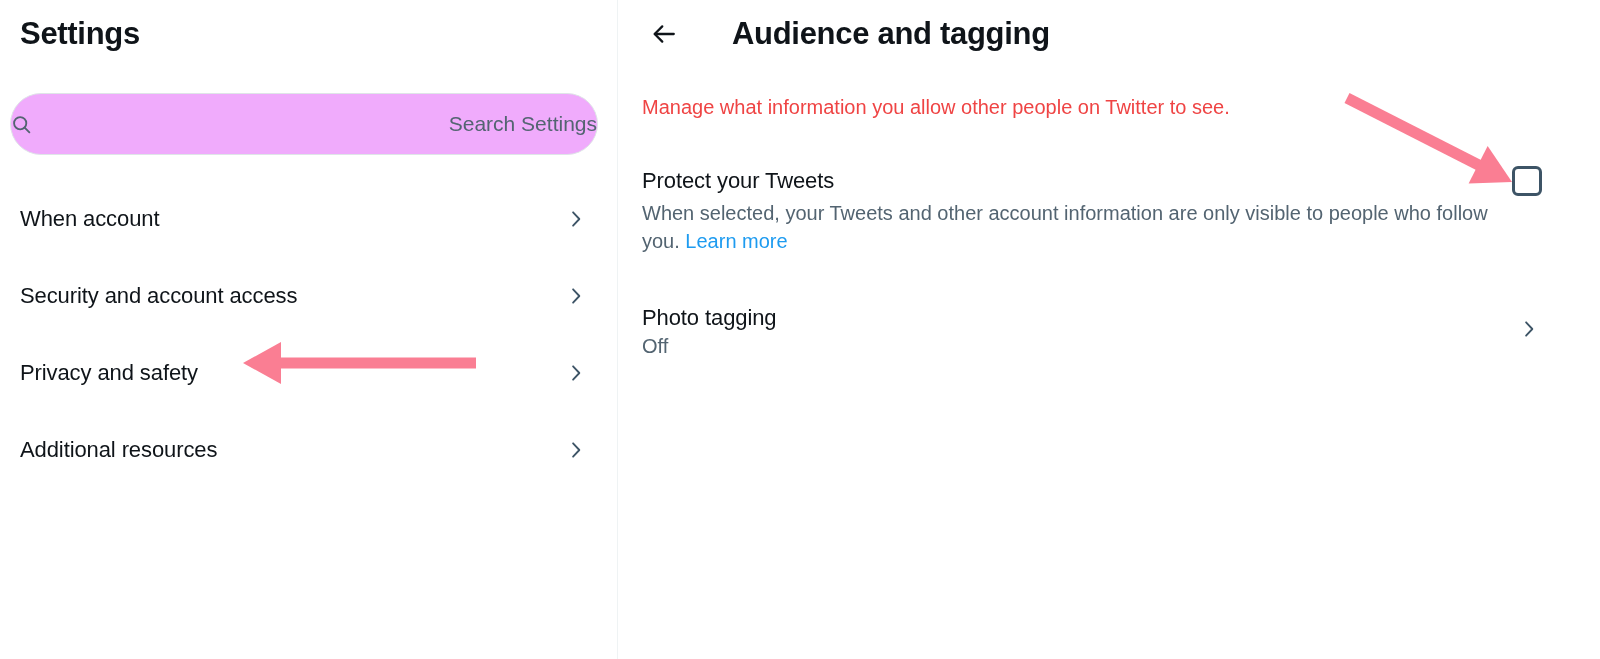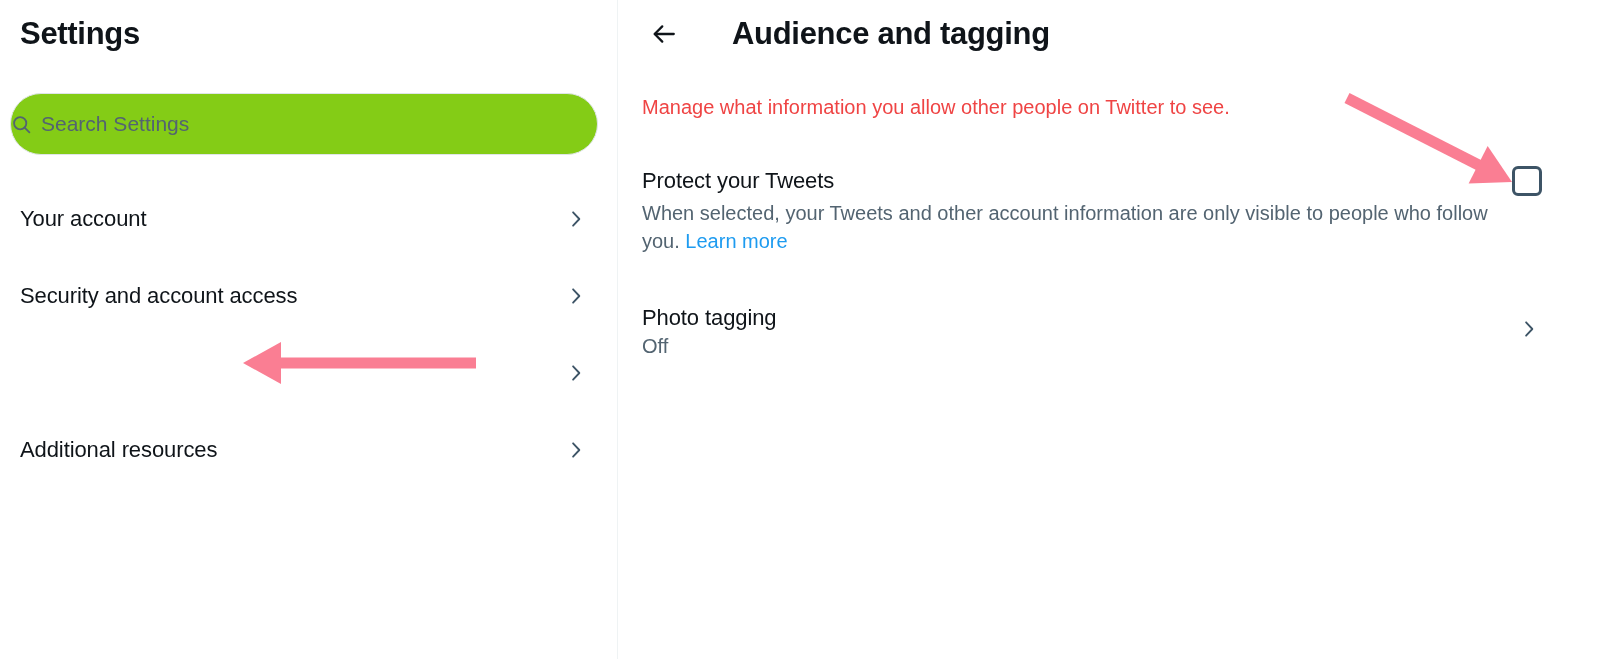--- a/index.html
+++ b/index.html
@@ -55,24 +55,24 @@
 
   .search-box {
     position: absolute;
     left: 10px;
     top: 93px;
     width: 588px;
     height: 62px;
     box-sizing: border-box;
     border: 1px solid #dfe5e8;
     border-radius: 32px;
-    background: #84cc16;
+    background: #f0abfc;
     display: flex;
     align-items: center;
-    justify-content: flex-start;
+    justify-content: space-between;
     gap: 9px;
     cursor: text;
   }
   .search-icon {
     width: 21px;
     height: 21px;
     display: block;
     color: #536471;
     flex: none;
   }
@@ -261,38 +261,39 @@
           <circle cx="10.5" cy="10.5" r="7"></circle>
           <line x1="15.6" y1="15.6" x2="21" y2="21"></line>
         </svg>
       </span>
       <span class="search-placeholder">Search Settings</span>
     </div>
 
     <div class="nav-list">
 
       <div class="nav-item">
-        <span class="nav-label">Your account</span>
+        <span class="nav-label">When account</span>
         <span class="nav-chevron">
           <svg viewBox="0 0 24 24" width="20" height="26" fill="none" stroke="currentColor" stroke-width="2.2" stroke-linecap="round" stroke-linejoin="round">
             <polyline points="8.5,4 16,12 8.5,20"></polyline>
           </svg>
         </span>
       </div>
 
       <div class="nav-item">
         <span class="nav-label">Security and account access</span>
         <span class="nav-chevron">
           <svg viewBox="0 0 24 24" width="20" height="26" fill="none" stroke="currentColor" stroke-width="2.2" stroke-linecap="round" stroke-linejoin="round">
             <polyline points="8.5,4 16,12 8.5,20"></polyline>
           </svg>
         </span>
       </div>
 
       <div class="nav-item">
+        <span class="nav-label">Privacy and safety</span>
         <span class="nav-chevron">
           <svg viewBox="0 0 24 24" width="20" height="26" fill="none" stroke="currentColor" stroke-width="2.2" stroke-linecap="round" stroke-linejoin="round">
             <polyline points="8.5,4 16,12 8.5,20"></polyline>
           </svg>
         </span>
       </div>
 
 
 
       <div class="nav-item">

